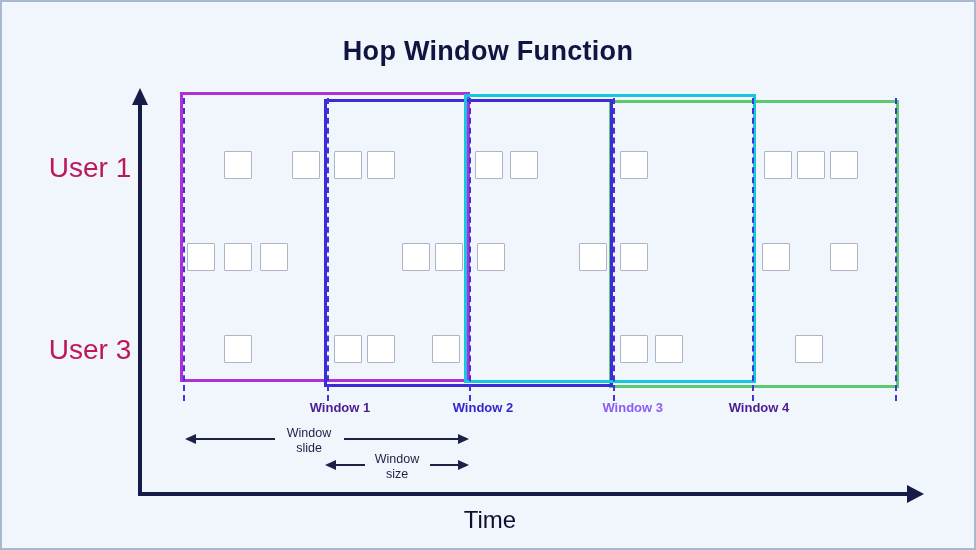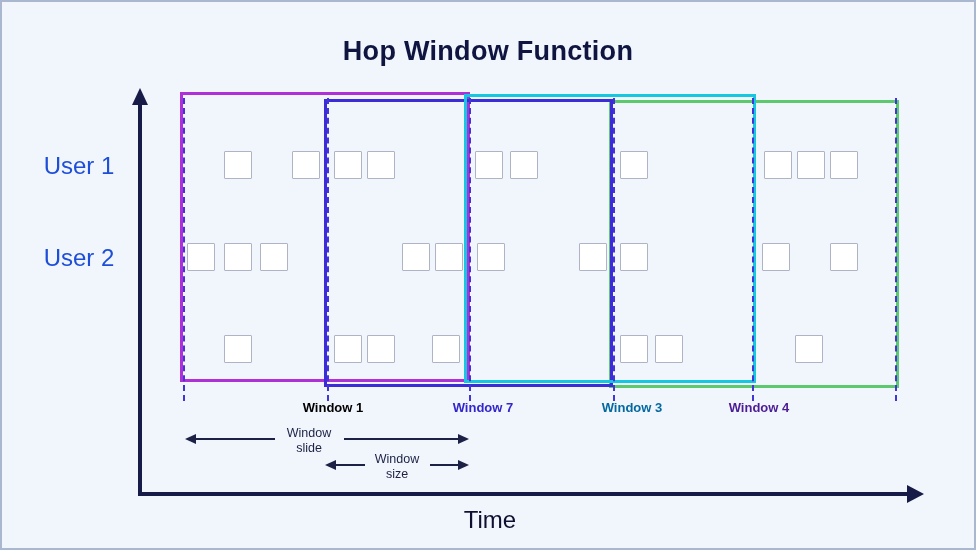--- a/index.html
+++ b/index.html
@@ -14,22 +14,22 @@
   }
   
   .yaxis{position:absolute;left:136px;top:101px;width:4px;height:393px;background:#171b47;}
   .yhead{position:absolute;left:-6px;top:-15px;width:0;height:0;
     border-left:8px solid transparent;border-right:8px solid transparent;
     border-bottom:17px solid #171b47;}
   .xaxis{position:absolute;left:136px;top:490px;width:770px;height:4px;background:#171b47;}
   .xhead{position:absolute;right:-16px;top:-7px;width:0;height:0;
     border-top:9px solid transparent;border-bottom:9px solid transparent;
     border-left:17px solid #171b47;}
-  .user-label{position:absolute;left:22px;width:110px;text-align:center;
-    font-size:24px;color:#1d4ed8;}
+  .user-label{position:absolute;left:33px;width:110px;text-align:center;
+    font-size:28px;color:#be185d;}
   .time-label{position:absolute;top:504px;left:0;width:976px;text-align:center;
     font-size:24px;color:#0f1030;}
   
   .window{position:absolute;box-sizing:border-box;border:3px solid;}
   .dash{position:absolute;width:0;border-left:2px dashed #4334d8;}
   .sq{position:absolute;width:28px;height:28px;box-sizing:border-box;
     background:#ffffff;border:1.5px solid #aeb3c6;border-radius:1px;}
   .winlabel{position:absolute;top:398px;width:96px;text-align:center;
     font-size:13px;font-weight:bold;}
   
@@ -52,21 +52,21 @@
 
   <div class="yaxis">
     <div class="yhead"></div>
   </div>
 
   <div class="xaxis">
     <div class="xhead"></div>
   </div>
 
   <div class="user-label" style="top:150px">User 1</div>
-  <div class="user-label" style="top:242px">User 2</div>
+  <div class="user-label" style="top:332px">User 3</div>
 
   <div id="windows-layer">
       <div class="window" style="left: 178px; top: 90px; width: 290px; height: 290px; border-color: rgb(176, 48, 216);"></div>
       <div class="window" style="left: 607px; top: 98px; width: 290px; height: 288px; border-color: rgb(92, 201, 111);"></div>
       <div class="window" style="left: 322px; top: 97px; width: 289px; height: 288px; border-color: rgb(60, 44, 216);"></div>
       <div class="window" style="left: 462px; top: 92px; width: 292px; height: 289px; border-color: rgb(21, 199, 225);"></div>
     </div>
   <div id="dashes-layer">
       <div class="dash" style="left: 181px; top: 96px; height: 303px; border-left-color: rgb(67, 52, 216);"></div>
       <div class="dash" style="left: 325px; top: 96px; height: 303px; border-left-color: rgb(67, 52, 216);"></div>
@@ -98,24 +98,24 @@
       <div class="sq" style="left: 828px; top: 241px; width: 28px; height: 28px;"></div>
       <div class="sq" style="left: 222px; top: 333px; width: 28px; height: 28px;"></div>
       <div class="sq" style="left: 332px; top: 333px; width: 28px; height: 28px;"></div>
       <div class="sq" style="left: 365px; top: 333px; width: 28px; height: 28px;"></div>
       <div class="sq" style="left: 430px; top: 333px; width: 28px; height: 28px;"></div>
       <div class="sq" style="left: 618px; top: 333px; width: 28px; height: 28px;"></div>
       <div class="sq" style="left: 653px; top: 333px; width: 28px; height: 28px;"></div>
       <div class="sq" style="left: 793px; top: 333px; width: 28px; height: 28px;"></div>
     </div>
   <div id="winlabels-layer">
-      <div class="winlabel" style="left: 283px; color: #000000;">Window 1</div>
+      <div class="winlabel" style="left: 290px; color: #4c1d95;">Window 1</div>
       <div class="winlabel" style="left: 709px; color: #4c1d95;">Window 4</div>
-      <div class="winlabel" style="left: 433px; color: rgb(51, 38, 203);">Window 7</div>
-      <div class="winlabel" style="left: 582px; color: #0369a1;">Window 3</div>
+      <div class="winlabel" style="left: 433px; color: rgb(51, 38, 203);">Window 2</div>
+      <div class="winlabel" style="left: 565px; color: #8b5cf6; text-align: right;">Window 3</div>
     </div>
 
   <div class="ahead-l" style="left:183px;top:432px"></div>
   <div class="aline" style="left:192px;top:436px;width:81px"></div>
   <div class="ann-text" style="left:267px;top:424px"><span>Window</span><br><span>slide</span></div>
   <div class="aline" style="left:342px;top:436px;width:114px"></div>
   <div class="ahead-r" style="left:456px;top:432px"></div>
 
   <div class="ahead-l" style="left:323px;top:458px"></div>
   <div class="aline" style="left:332px;top:462px;width:31px"></div>

